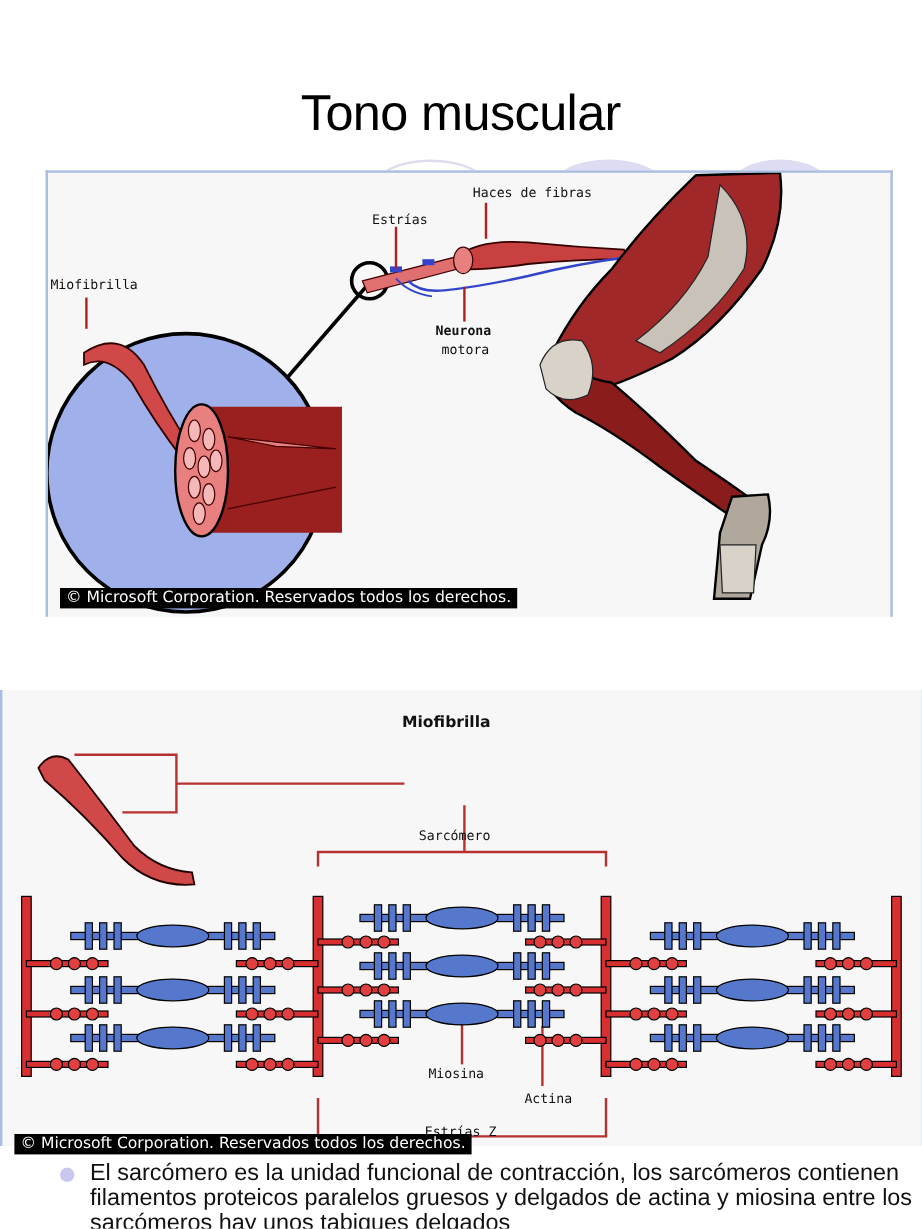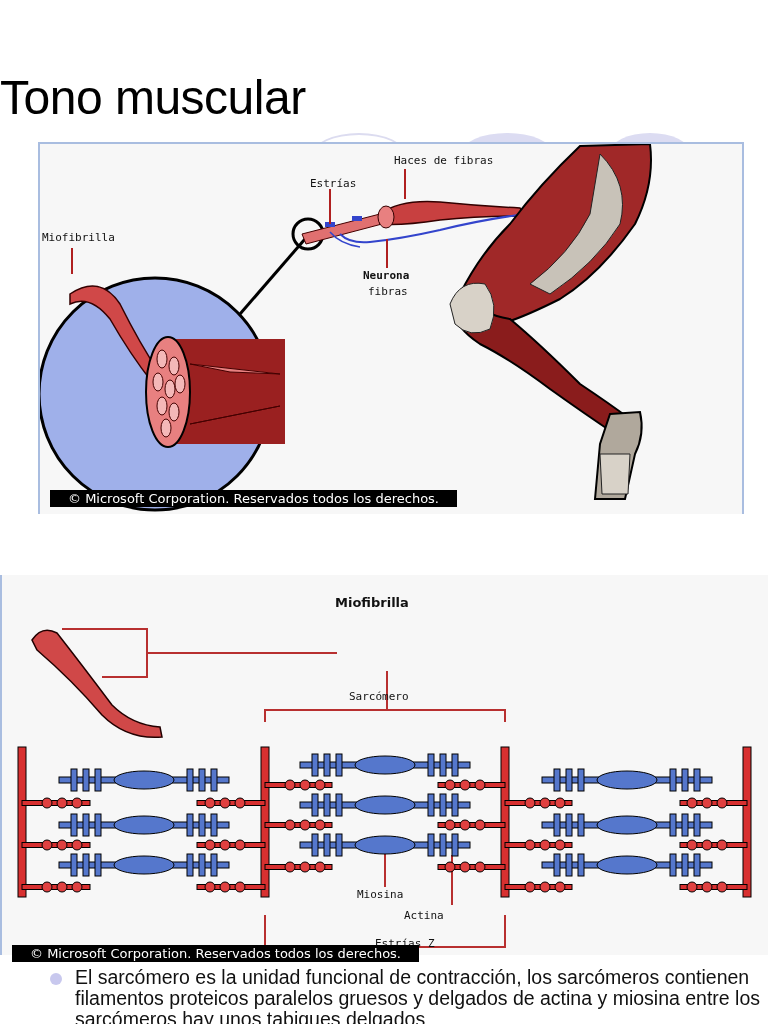--- a/index.html
+++ b/index.html
@@ -1,27 +1,27 @@
 <!DOCTYPE html>
 <html><head>
   <meta charset="utf-8">
   <style>
     html, body { margin:0; padding:0; }
     body { width:768px; height:1024px; background:#ffffff; position:relative; overflow:hidden; font-family:"Liberation Sans", sans-serif; }
     .deco { position:absolute; border-radius:50%; }
     .deco-1 { left:312px; top:133px; width:90px; height:40px; border:2px solid #dcdcf0; background:#fff; }
     .deco-2 { left:462px; top:133px; width:90px; height:40px; background:#dcdcf2; }
     .deco-3 { left:610px; top:133px; width:80px; height:40px; background:#dcdcf2; }
-    .title { position:absolute; left:0; width:768px; top:70px; text-align:left; font-size:48px; color:#000; letter-spacing:-0.5px; }
+    .title { position:absolute; left:0; width:768px; top:70px; text-align:center; font-size:42px; color:#000; letter-spacing:-0.5px; }
     .panel { position:absolute; background:#f7f7f7; }
     .panel-top { left:38px; top:142px; width:702px; height:370px; border:2px solid #a9bde0; border-bottom:none; }
     .panel-bottom { left:0; top:575px; width:766px; height:380px; border-left:2px solid #a9bde0; border-right:2px solid #a9bde0; }
     svg { position:absolute; left:0; top:0; }
     .lbl { position:absolute; font-family:"DejaVu Sans Mono", monospace; font-size:11px; color:#111; white-space:nowrap; }
-    .copyright { position:absolute; background:#000; color:#fff; font-family:"DejaVu Sans", sans-serif; font-size:13px; padding:0 18px; white-space:nowrap; line-height:17px; }
+    .copyright { position:absolute; background:#000; color:#fff; font-family:"DejaVu Sans", sans-serif; font-size:13px; padding:0 5px; white-space:nowrap; line-height:17px; }
     .bold-title { position:absolute; font-family:"DejaVu Sans", sans-serif; font-weight:bold; font-size:13px; color:#111; }
     .bullet-wrap { position:absolute; left:50px; top:967px; width:700px; }
     .bullet-dot { position:absolute; left:0; top:6px; width:12px; height:12px; border-radius:50%; background:#c8c8ee; }
     .bullet-text { position:absolute; left:25px; top:0; width:690px; font-size:19.5px; line-height:21px; color:#111; }
   </style>
 </head>
 <body>
 
 <div class="deco deco-1"></div>
 <div class="deco deco-2"></div>
@@ -74,21 +74,21 @@
       <path d="M420,150 Q440,170 470,175 Q500,200 540,240 Q570,260 590,275 L575,290 Q545,270 510,245 Q470,215 440,200 Q410,180 415,160 Z" fill="#8a1c1c" stroke="#000" stroke-width="2"></path>
       <path d="M410,160 Q420,135 445,140 Q460,160 450,185 Q430,195 415,180 Z" fill="#d8d2c8" stroke="#222"></path>
       <path d="M570,270 L600,268 Q605,290 595,310 L585,355 L555,355 L560,300 Z" fill="#b0a89c" stroke="#000" stroke-width="2"></path>
       <path d="M560,310 L590,310 L588,350 L562,350 Z" fill="#d8d2c8" stroke="#222"></path>
     </g>
   </svg>
   <div class="lbl" style="left:318px;top:10px;padding-left:36px;">Haces de fibras</div>
   <div class="lbl" style="left:270px;top:33px;">Estrías</div>
   <div class="lbl" style="left:2px;top:87px;">Miofibrilla</div>
   <div class="lbl" style="left:323px;top:125px;font-weight:bold;">Neurona</div>
-  <div class="lbl" style="left:328px;top:141px;">fibras</div>
+  <div class="lbl" style="left:328px;top:141px;">motora</div>
   <div class="copyright" style="left:10px;top:346px;">© Microsoft Corporation. Reservados todos los derechos.</div>
 </div>
 
 <div class="panel panel-bottom">
   <svg id="sarc-svg" width="766" height="380">
 
     <path d="M30,65 Q40,50 55,58 Q80,90 110,130 Q130,150 158,152 L160,162 Q125,165 100,140 Q70,105 35,75 Z" fill="#d04848" stroke="#200" stroke-width="1.5"></path>
 
     <path d="M60,54 L145,54 L145,102 L100,102" fill="none" stroke="#b83030" stroke-width="2"></path>
     <line x1="145" y1="78" x2="335" y2="78" stroke="#b83030" stroke-width="2"></line>
@@ -244,21 +244,21 @@
         <ellipse cx="558" cy="312" rx="5" ry="5" fill="#e04040" stroke="#000" stroke-width="1"></ellipse>
         <rect x="678" y="309.5" width="67" height="5" fill="#d83030" stroke="#000" stroke-width="1"></rect>
         <ellipse cx="720" cy="312" rx="5" ry="5" fill="#e04040" stroke="#000" stroke-width="1"></ellipse>
         <ellipse cx="705" cy="312" rx="5" ry="5" fill="#e04040" stroke="#000" stroke-width="1"></ellipse>
         <ellipse cx="690" cy="312" rx="5" ry="5" fill="#e04040" stroke="#000" stroke-width="1"></ellipse>
       </g>
   </svg>
   <div class="bold-title" style="left:333px;top:20px;">Miofibrilla</div>
   <div class="lbl" style="left:347px;top:71px;margin-top:44px;">Sarcómero</div>
   <div class="lbl" style="left:355px;top:313px;">Miosina</div>
-  <div class="lbl" style="left:402px;top:334px;">Actina</div>
-  <div class="lbl" style="left:352px;top:362px;margin-left:21px;">Estrías Z</div>
+  <div class="lbl" style="left:435px;top:334px;">Actina</div>
+  <div class="lbl" style="left:352px;top:362px;">Estrías Z</div>
   <div class="copyright" style="left:10px;top:370px;">© Microsoft Corporation. Reservados todos los derechos.</div>
 </div>
 
 <div class="bullet-wrap">
   <div class="bullet-dot"></div>
   <div class="bullet-text">El sarcómero es la unidad funcional de contracción, los sarcómeros contienen filamentos proteicos paralelos gruesos y delgados de actina y miosina entre los sarcómeros hay unos tabiques delgados</div>
 </div>
 
 </body></html>

